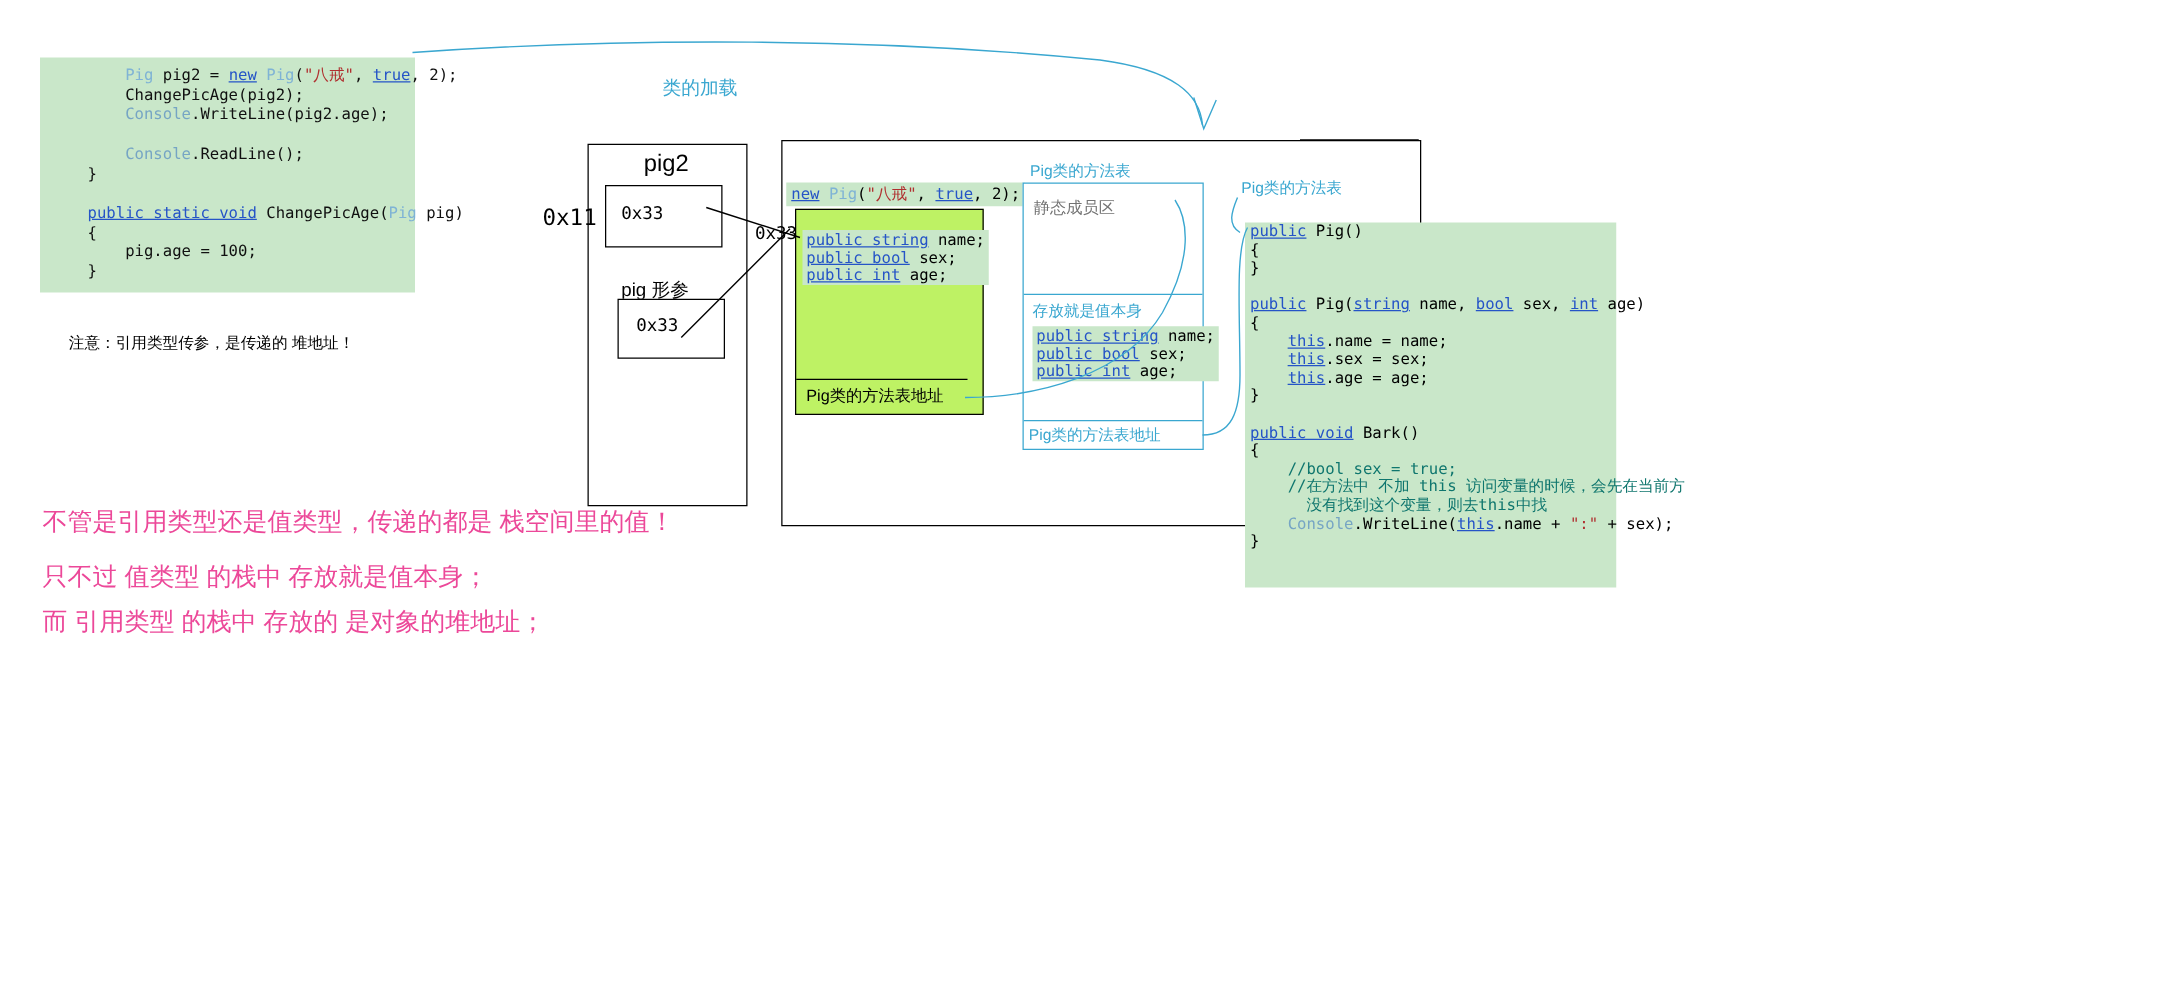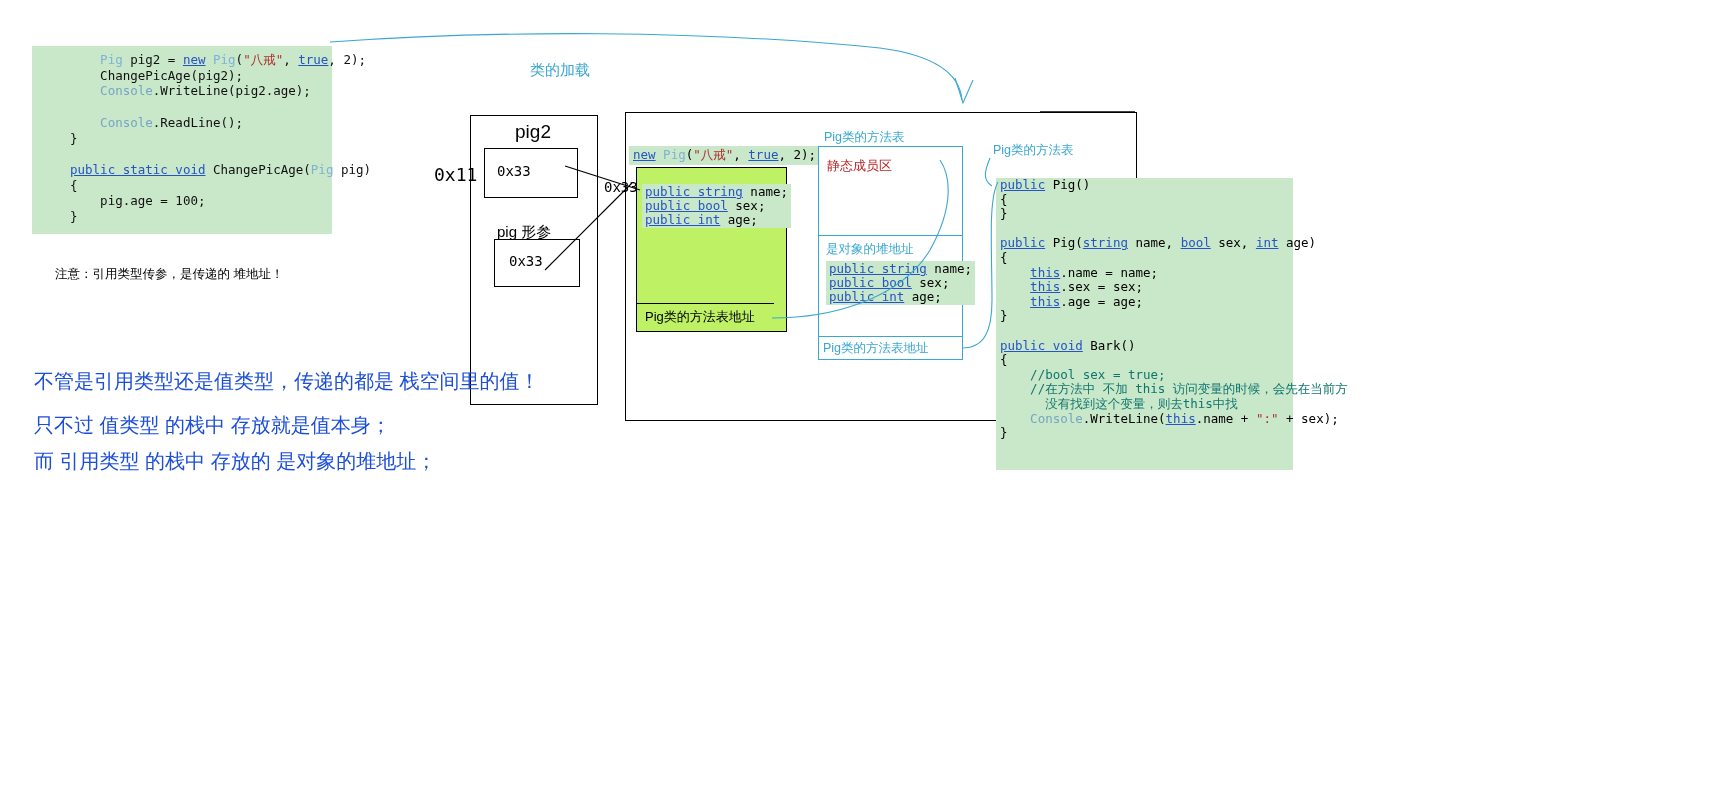--- a/index.html
+++ b/index.html
@@ -39,37 +39,37 @@
   #heap-newline{left:628px;top:145px;background:#c9e7c9;padding:1px 4px;font-size:12.5px;}
   #obj-box{left:635px;top:166px;width:137px;height:163px;border:1.4px solid #000;background:#bef264;padding-left:12px;}
   #obj-fields{position:absolute;left:5px;top:16px;background:#c9e7c9;padding:1px 3px;font-size:12.5px;line-height:14px;}
   #obj-divider{position:absolute;left:0;top:135px;width:137px;border-top:1.4px solid #000;}
   #obj-mtaddr{position:absolute;left:8px;top:140px;font-size:13px;color:#000;}
 
   
   #classtype-box{left:818px;top:146px;width:143px;height:212px;border:1.4px solid #3aa7d0;background:#fff;}
   #classtype-label{left:824px;top:129px;font-size:12.5px;color:#3aa7d0;}
   #static-area{position:absolute;left:0;top:0;width:143px;height:88px;border-bottom:1.4px solid #3aa7d0;}
-  #static-area .t{padding:10px 0 0 8px;font-size:13px;color:#b91c1c;}
+  #static-area .t{padding:10px 0 0 8px;font-size:13px;color:#737373;}
   #inst-area{position:absolute;left:0;top:88px;width:143px;height:101px;border-bottom:1.4px solid #3aa7d0;}
   #inst-area .t{padding:6px 0 0 7px;font-size:12.5px;color:#3aa7d0;}
   #inst-fields{position:absolute;left:7px;top:26px;background:#c9e7c9;padding:1px 3px;
                font-size:12.5px;line-height:14px;}
   #mtaddr-area{position:absolute;left:0;top:189px;width:143px;height:22px;}
   #mtaddr-area .t{padding:4px 0 0 4px;font-size:12.5px;color:#3aa7d0;}
 
   
   #methodtable-label{left:993px;top:142px;font-size:12.5px;color:#3aa7d0;}
   #methodtable-box{left:996px;top:178px;width:297px;height:292px;background:#c9e7c9;}
   #methodtable-box .ln{font-size:12.5px;line-height:14.6px;padding-left:4px;}
 
   
   #note-text{left:55px;top:266px;font-size:12.5px;color:#000;}
   #top-label{left:530px;top:21px;font-size:15px;color:#3aa7d0;margin-top:40px;}
-  .redline{color:#1d4ed8;font-size:20px;}
+  .redline{color:#ec4899;font-size:20px;margin-top:36px;}
   #red1{left:34px;top:368px;}
   #red2{left:34px;top:412px;}
   #red3{left:34px;top:448px;}
 
   svg.overlay{position:absolute;left:0;top:0;width:1732px;height:806px;pointer-events:none;}
 </style>
 </head>
 <body>
 
 <div class="abs" id="top-label">类的加载</div>
@@ -98,21 +98,21 @@
   </div>
 </div>
 <div class="abs" id="addr-0x33">0x33</div>
 
 <div class="abs" id="classtype-label">Pig类的方法表</div>
 <div class="abs" id="classtype-box">
   <div id="static-area">
     <div class="t">静态成员区</div>
   </div>
   <div id="inst-area">
-    <div class="t">是对象的堆地址</div>
+    <div class="t">存放就是值本身</div>
     <div class="code" id="inst-fields"><div class="ln"><span class="kw">public string</span> name;</div><div class="ln"><span class="kw">public bool</span> sex;</div><div class="ln"><span class="kw">public int</span> age;</div></div>
   </div>
   <div id="mtaddr-area">
     <div class="t">Pig类的方法表地址</div>
   </div>
 </div>
 
 <div class="abs" id="methodtable-label">Pig类的方法表</div>
 <div class="abs code" id="methodtable-box"><div class="ln"><span class="kw">public</span> Pig()</div><div class="ln">{</div><div class="ln">}</div><div class="ln"> </div><div class="ln"><span class="kw">public</span> Pig(<span class="kw">string</span> name, <span class="kw">bool</span> sex, <span class="kw">int</span> age)</div><div class="ln">{</div><div class="ln">    <span class="kw">this</span>.name = name;</div><div class="ln">    <span class="kw">this</span>.sex = sex;</div><div class="ln">    <span class="kw">this</span>.age = age;</div><div class="ln">}</div><div class="ln"> </div><div class="ln"><span class="kw">public void</span> Bark()</div><div class="ln">{</div><div class="ln">    <span class="cmt">//bool sex = true;</span></div><div class="ln">    <span class="cmt">//在方法中 不加 this 访问变量的时候，会先在当前方</span></div><div class="ln">      <span class="cmt">没有找到这个变量，则去this中找</span></div><div class="ln">    <span class="typ">Console</span>.WriteLine(<span class="kw">this</span>.name + <span class="str">":"</span> + sex);</div><div class="ln">}</div></div>
 

